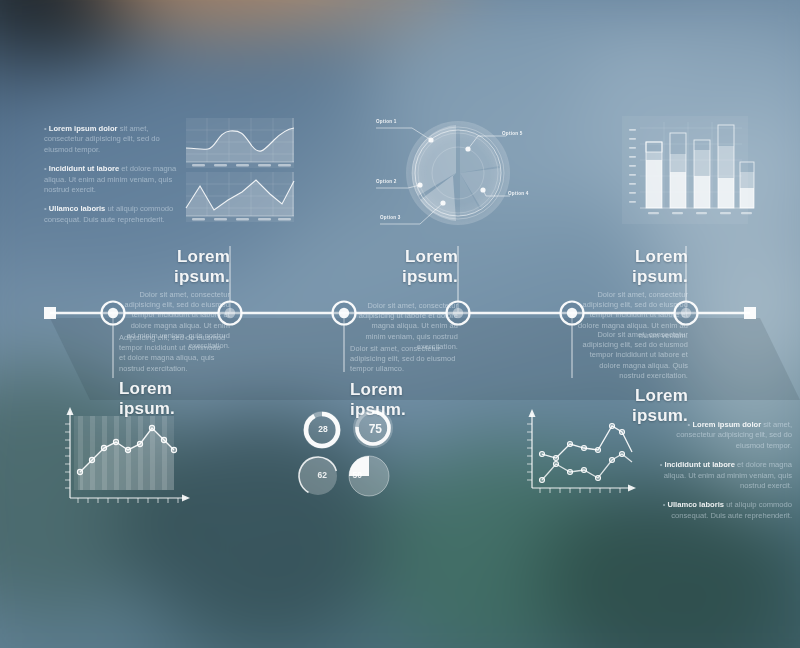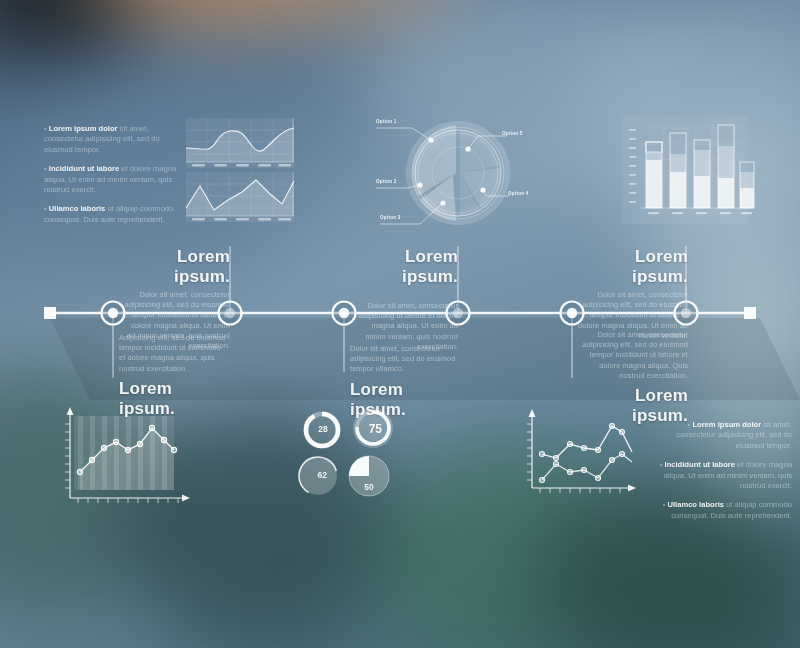--- a/index.html
+++ b/index.html
@@ -381,21 +381,21 @@
 
     <g>
       <circle cx="79" cy="76" r="20" fill="rgba(255,255,255,0.26)"></circle>
       <path d="M79,76 L79,56 A20,20 0 0,0 59,76 Z" fill="rgba(255,255,255,0.95)"></path>
       <circle cx="79" cy="76" r="20" fill="none" stroke="rgba(255,255,255,0.40)" stroke-width="1"></circle>
     </g>
   </svg>
   <div class="ink" style="left:314px;top:424px;width:18px;text-align:center;font-size:8.5px;color:rgba(255,255,255,.92);font-weight:bold;">28</div>
   <div class="ink" style="left:364px;top:422px;width:18px;text-align:right;font-size:12px;color:rgba(255,255,255,.92);font-weight:bold;">75</div>
   <div class="ink" style="left:309px;top:470px;width:18px;text-align:right;font-size:8.5px;color:rgba(255,255,255,.88);font-weight:bold;">62</div>
-  <div class="ink" style="left:360px;top:470px;width:18px;text-align:center;font-size:8.5px;color:rgba(255,255,255,.88);font-weight:bold;margin-top:12px;">50</div>
+  <div class="ink" style="left:344px;top:470px;width:18px;text-align:right;font-size:8.5px;color:rgba(255,255,255,.88);font-weight:bold;">50</div>
 
   <div class="ink" style="left:518px;top:402px;">
     <svg width="125" height="105" viewBox="0 0 125 105">
       <polyline points="24,52 38,56 52,42 66,46 80,48 94,24 104,30 114,50" fill="none" stroke="rgba(255,255,255,0.92)" stroke-width="1.3"></polyline>
       <polyline points="24,78 38,62 52,70 66,68 80,76 94,58 104,52 114,60" fill="none" stroke="rgba(255,255,255,0.80)" stroke-width="1.3"></polyline>
       <g fill="rgba(255,255,255,0.30)" stroke="rgba(255,255,255,0.95)" stroke-width="1.1">
         <circle cx="24" cy="52" r="2.5"></circle>
           <circle cx="38" cy="56" r="2.5"></circle>
           <circle cx="52" cy="42" r="2.5"></circle>
         <circle cx="66" cy="46" r="2.5"></circle>

